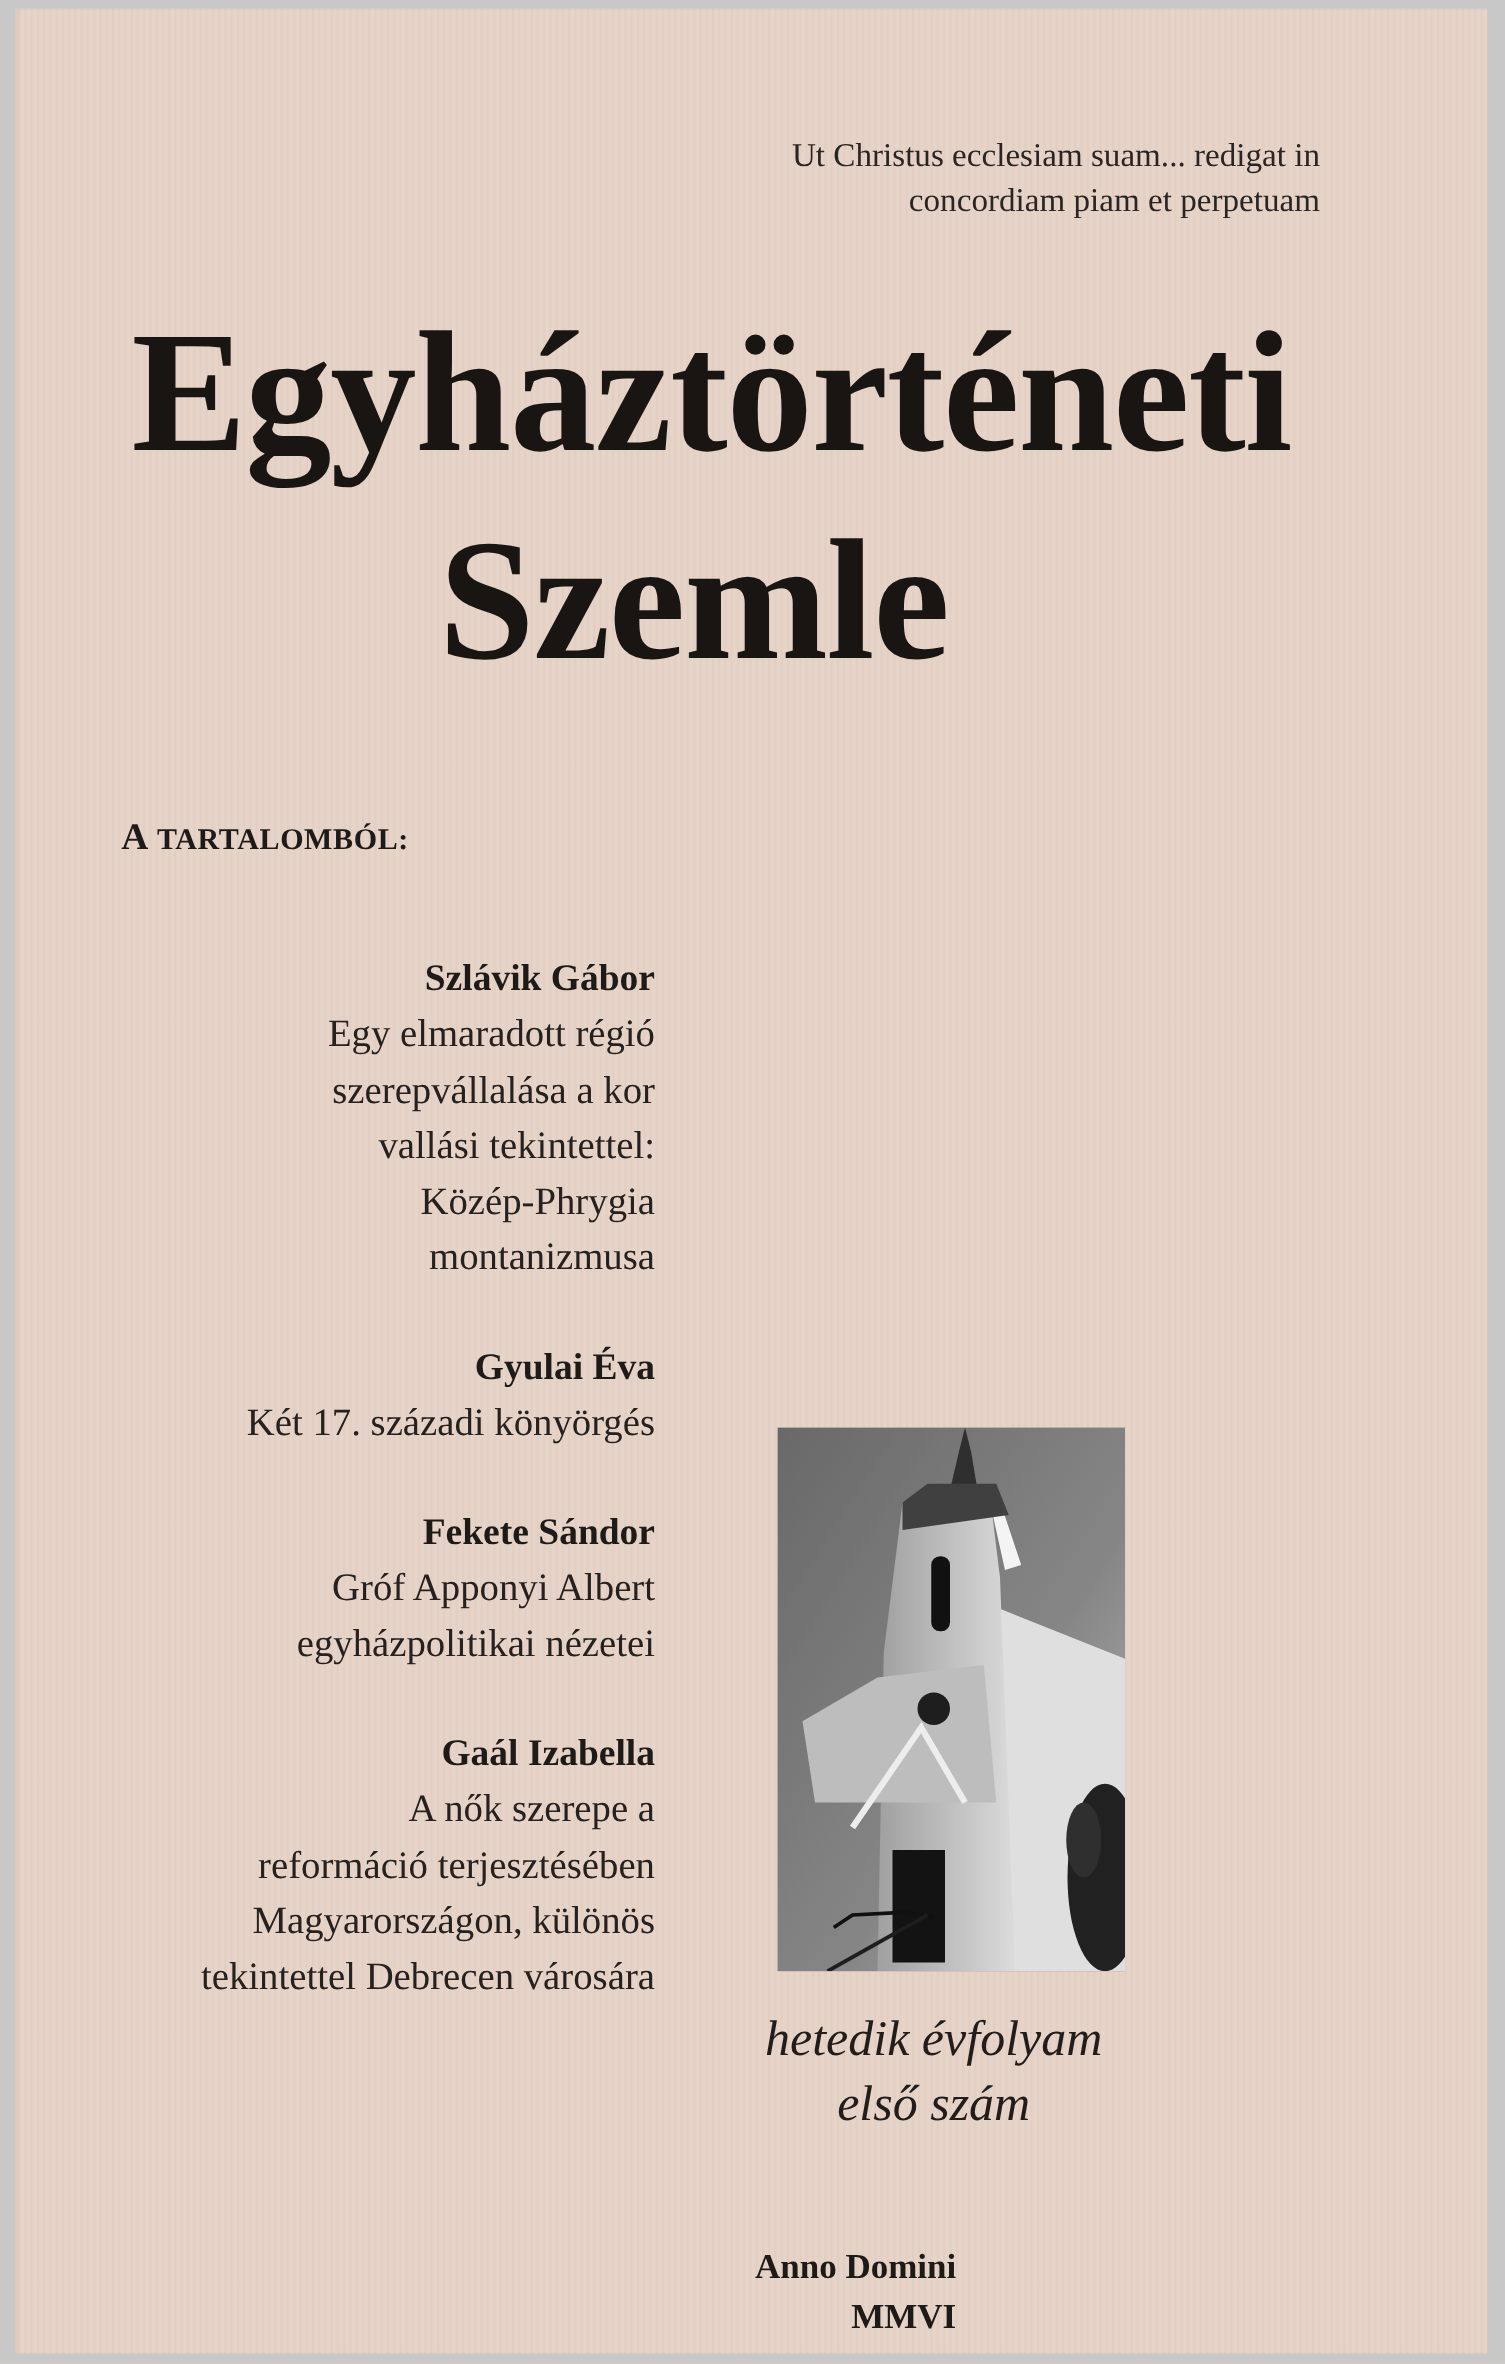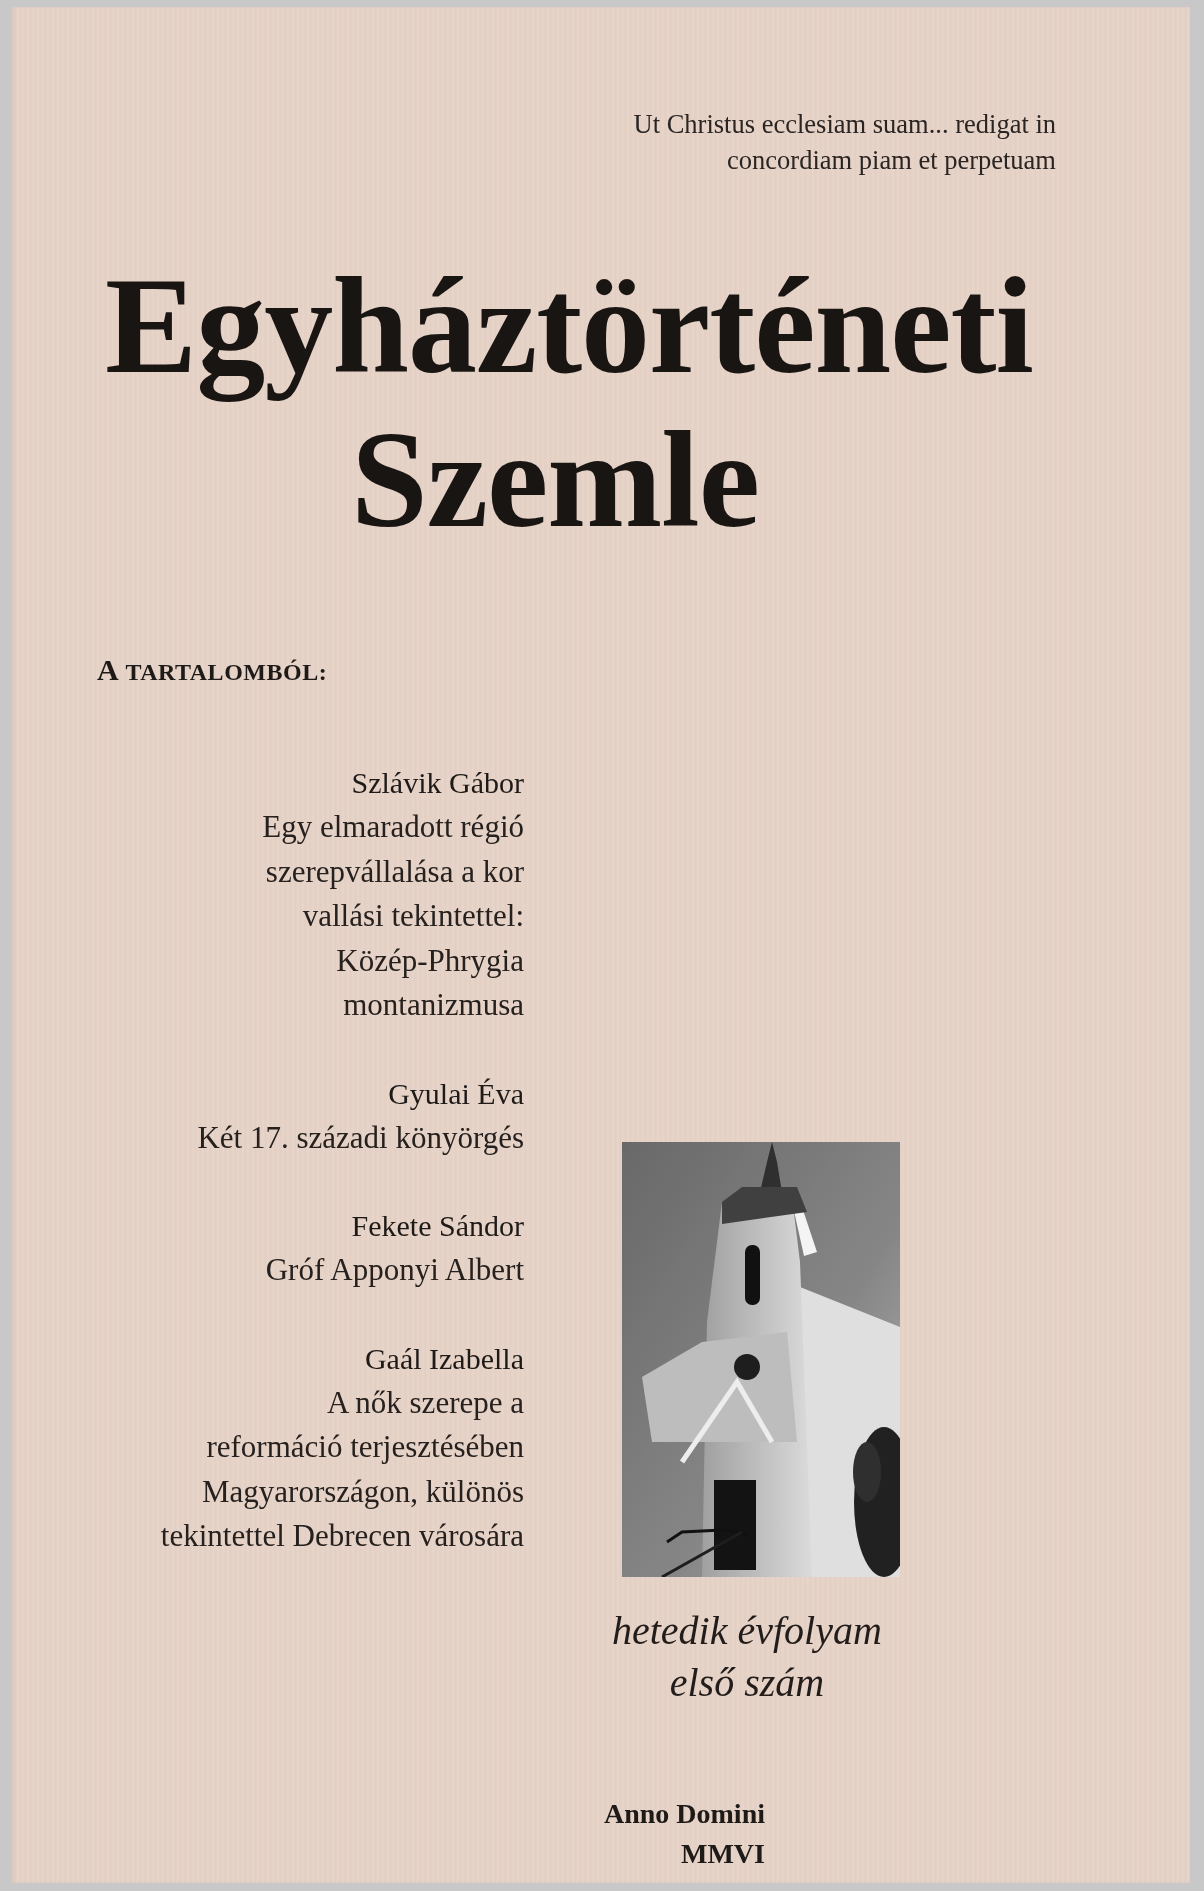--- a/index.html
+++ b/index.html
@@ -23,37 +23,37 @@
     width: 560px; text-align: right;
     font-size: 26.5px; line-height: 36px;
     color: #2a2522;
   }
   .motto div { white-space: nowrap; }
   .title {
     position: absolute; left: 0; width: 1110px; text-align: center;
     font-weight: bold; color: #191512;
     white-space: nowrap;
   }
-  .title-1 { top: 244px; font-size: 138px; line-height: 150px; letter-spacing: -1px; left: 2px; }
+  .title-1 { top: 232px; font-size: 138px; line-height: 150px; letter-spacing: -1px; left: 2px; }
   .title-2 { top: 398px; font-size: 138px; line-height: 150px; letter-spacing: -1px; left: -12px; }
   .toc-heading {
     position: absolute; left: 85px; top: 645px;
     font-size: 30px; font-weight: bold; line-height: 36px;
     font-variant: small-caps; letter-spacing: 0.5px;
     white-space: nowrap;
   }
   .toc-heading .big { font-size: 30px; }
   .toc-heading .small { font-size: 24px; text-transform: uppercase; }
   .toc {
     position: absolute; right: 666px; top: 754px; width: 500px;
     text-align: right;
   }
   .entry { margin-bottom: 44px; }
   .entry .author {
-    font-size: 30px; font-weight: normal; line-height: 44px; white-space: nowrap;
+    font-size: 30px; font-weight: bold; line-height: 44px; white-space: nowrap;
     color: #1e1a18;
   }
   .entry .line {
     font-size: 31px; line-height: 44.5px; white-space: nowrap; color: #26211e;
   }
   .photo {
     position: absolute; left: 610px; top: 1135px; width: 278px; height: 435px;
     background: #9a9590; overflow: hidden;
     filter: grayscale(1) contrast(1.1);
   }
@@ -96,20 +96,21 @@
       <div class="line">Közép-Phrygia</div>
       <div class="line">montanizmusa</div>
     </div>
     <div class="entry">
       <div class="author">Gyulai Éva</div>
       <div class="line">Két 17. századi könyörgés</div>
     </div>
     <div class="entry">
       <div class="author">Fekete Sándor</div>
       <div class="line">Gróf Apponyi Albert</div>
+      <div class="line">egyházpolitikai nézetei</div>
     </div>
     <div class="entry">
       <div class="author">Gaál Izabella</div>
       <div class="line">A nők szerepe a</div>
       <div class="line">reformáció terjesztésében</div>
       <div class="line">Magyarországon, különös</div>
       <div class="line">tekintettel Debrecen városára</div>
     </div>
   </div>
 

